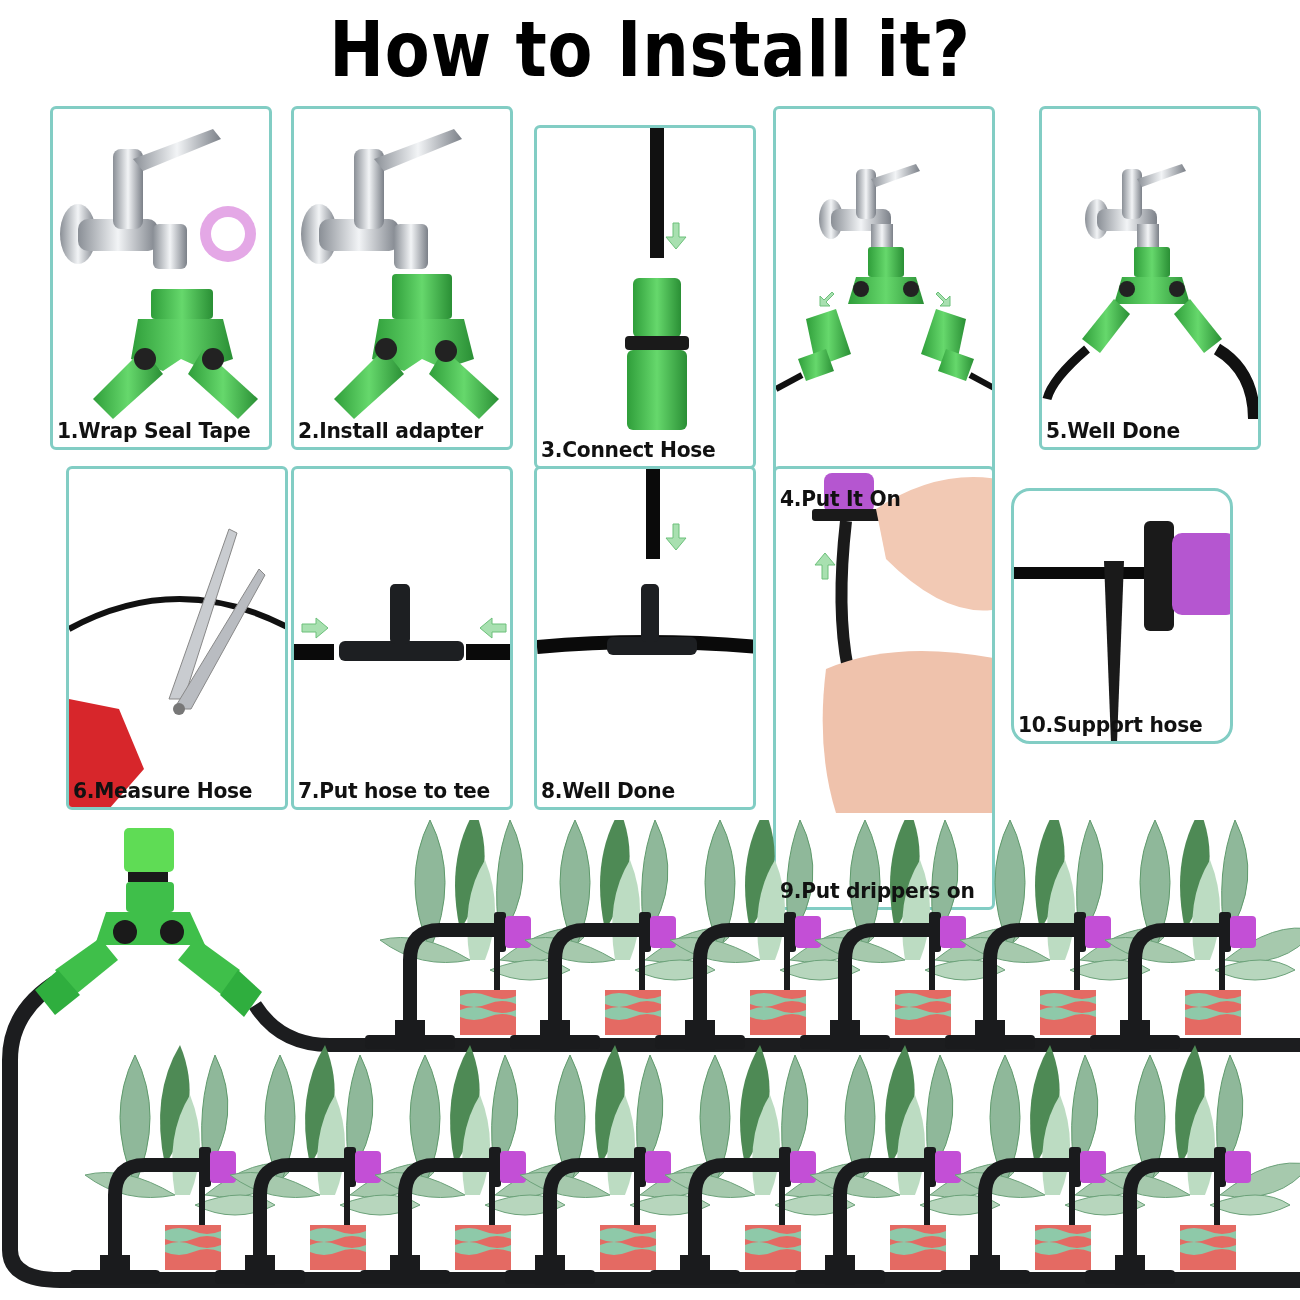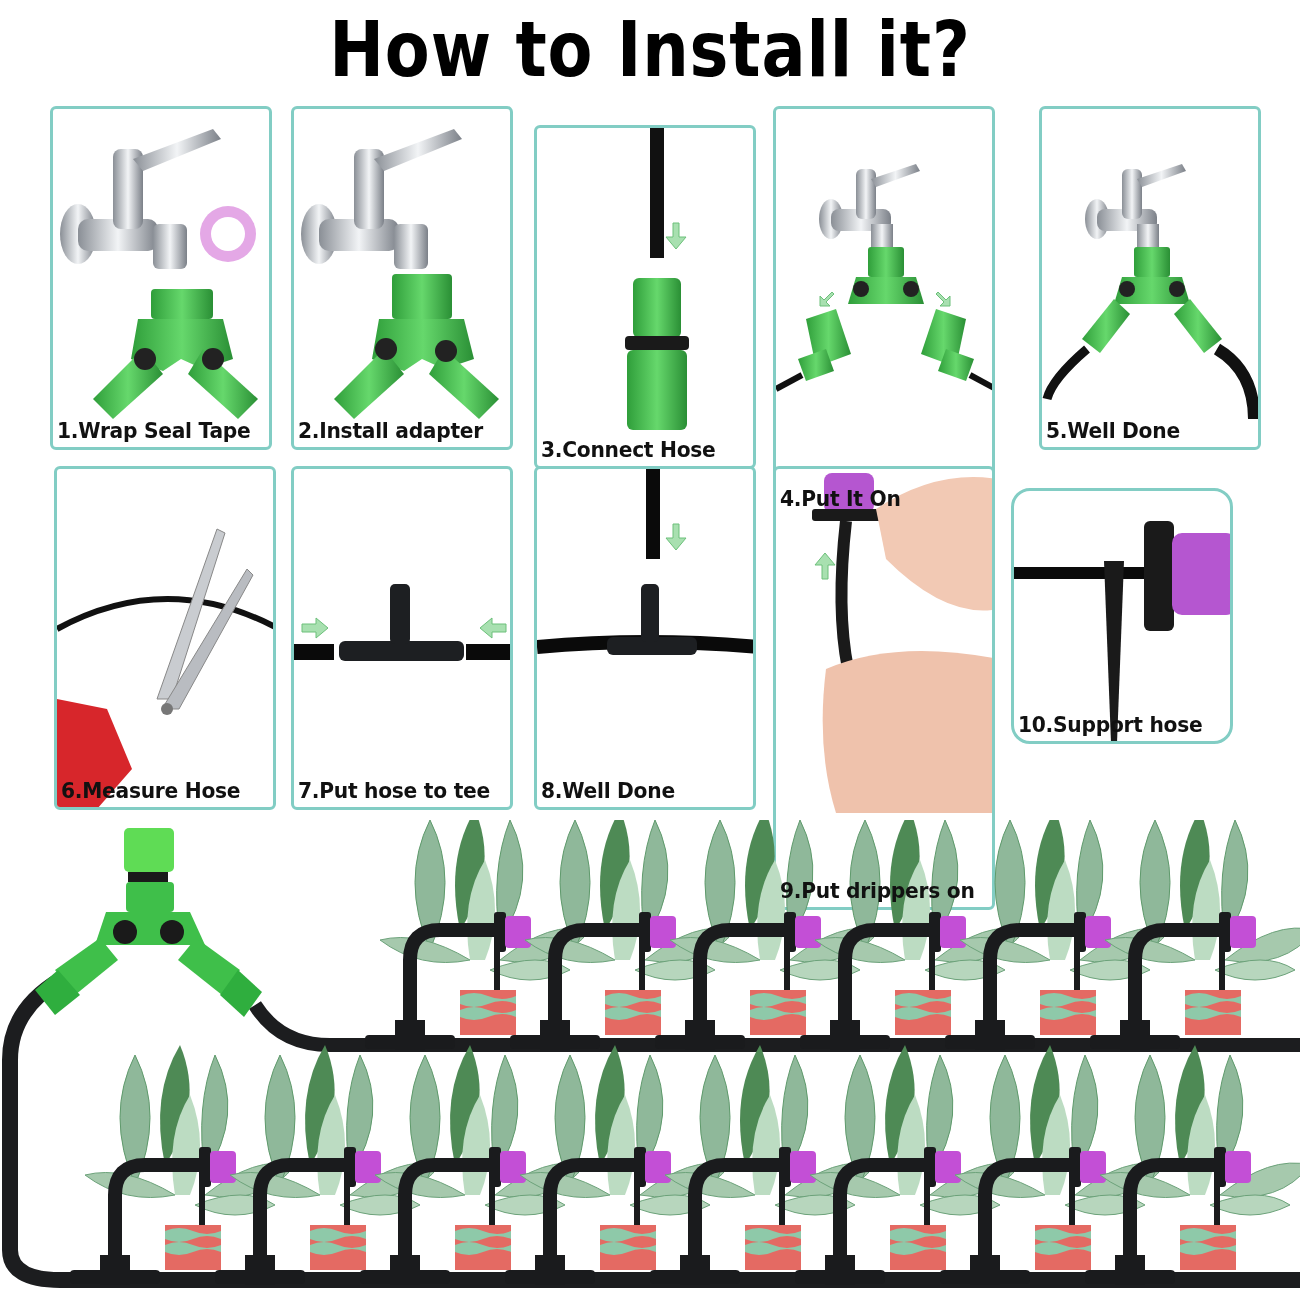--- a/index.html
+++ b/index.html
@@ -109,21 +109,21 @@
     <circle cx="85" cy="180" r="8" fill="#222"></circle>
       <circle cx="135" cy="180" r="8" fill="#222"></circle>
     <path d="M72 190 L40 230 L58 244 L88 205 Z" fill="url(#grn)"></path>
     <path d="M148 190 L180 230 L162 244 L132 205 Z" fill="url(#grn)"></path>
     <path d="M45 240 Q10 270 5 290" stroke="#111" stroke-width="9" fill="none"></path>
     <path d="M175 240 Q212 262 212 310" stroke="#111" stroke-width="12" fill="none"></path>
   </svg>
   <div class="cap">5.Well Done</div>
 </div>
 
-<div class="panel" style="left:54px;top:466px;height:344px;">
+<div class="panel" style="left:66px;top:466px;height:344px;">
   <svg width="222" height="344">
     <path d="M0 160 Q110 100 222 160" stroke="#111" stroke-width="6" fill="none"></path>
     <path d="M100 230 L160 60 L168 64 L115 230 Z" fill="#c9ccd0" stroke="#888"></path>
     <path d="M105 240 L190 100 L196 106 L122 240 Z" fill="#b9bcc1" stroke="#888"></path>
     <path d="M0 230 L50 240 L75 300 L40 340 L0 340 Z" fill="#d7262b"></path>
     <circle cx="110" cy="240" r="6" fill="#777"></circle>
   </svg>
   <div class="cap">6.Measure Hose</div>
 </div>
 

